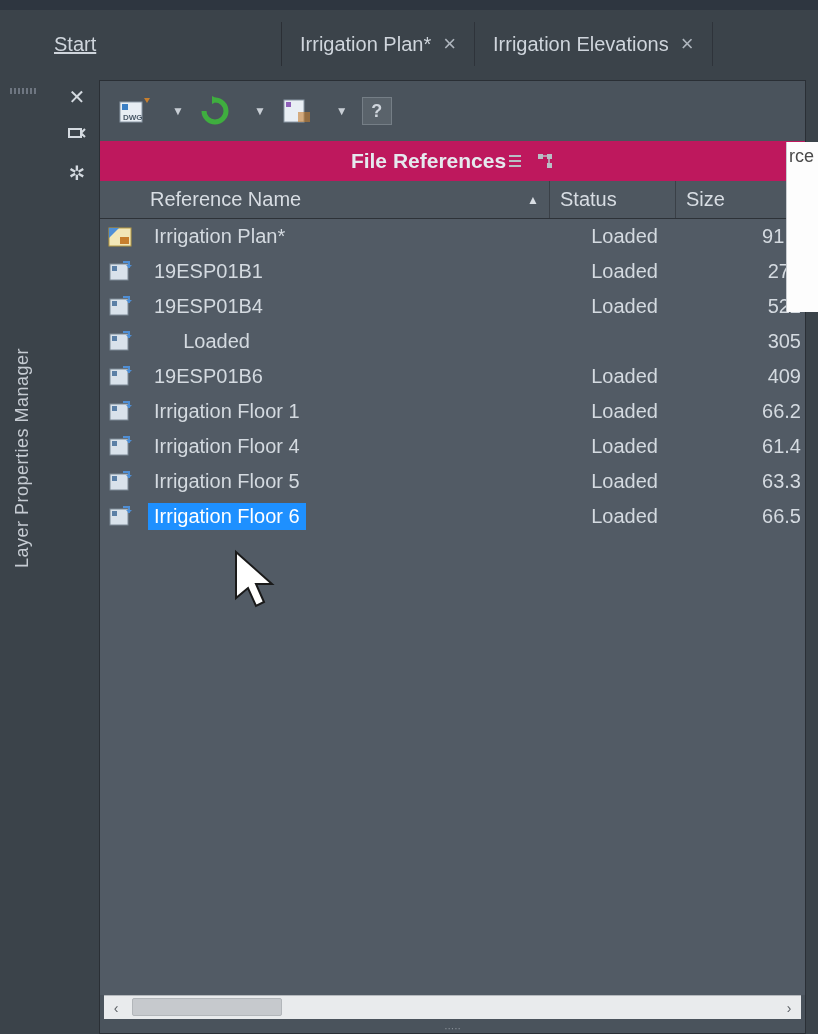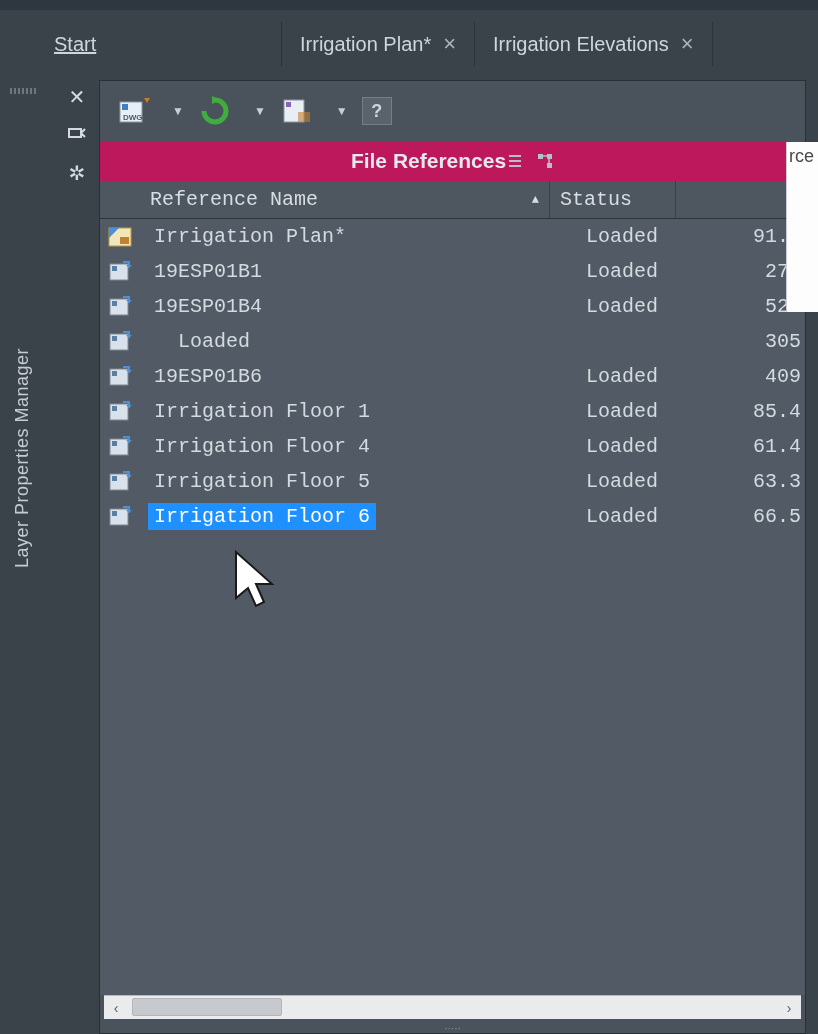--- a/index.html
+++ b/index.html
@@ -186,21 +186,20 @@
     cursor: pointer;
   }
 
   
   .table-wrap {
     flex: 1;
     overflow: hidden;
     display: flex;
     flex-direction: column;
     background: #0f172a;
-    font-family: Liberation Mono, monospace;
   }
   .thead {
     display: flex;
     background: #4e5760;
     border-bottom: 1px solid #2d3238;
     height: 38px;
     align-items: center;
   }
   .th {
     color: #d8dde3;
@@ -406,20 +405,23 @@
       <div class="table-wrap">
         <div class="thead">
           <div class="th icon-col"></div>
           <div class="th name-col">
             <span>Reference Name</span>
             <span class="sort-arrow">▲</span>
           </div>
           <div class="th status-col">
             <span>Status</span>
           </div>
+          <div class="th size-col">
+            <span>Size</span>
+          </div>
         </div>
         <div class="tbody" id="tbody">
             <div class="row">
               <div class="cell icon-col">
                 <span class="ref-icon"><svg viewBox="0 0 28 24" width="28" height="24">
                     <rect x="2" y="3" width="22" height="18" fill="#f2e7b8" stroke="#b79b45"></rect>
                     <polygon points="2,3 12,3 2,13" fill="#4f8fd6"></polygon>
                     <rect x="13" y="12" width="9" height="7" fill="#c77f2e"></rect>
                   </svg></span>
               </div>
@@ -482,21 +484,21 @@
               <div class="cell icon-col">
                 <span class="ref-icon"><svg viewBox="0 0 28 24" width="28" height="24">
                     <rect x="3" y="4" width="18" height="16" fill="#d9e2eb" stroke="#7d8a96"></rect>
                     <rect x="5" y="6" width="5" height="5" fill="#5a7fa6"></rect>
                     <path d="M16 2 L22 2 L22 8" stroke="#4f8fd6" stroke-width="2" fill="none"></path>
                     <polygon points="22,8 19,5 25,5" fill="#4f8fd6"></polygon>
                   </svg></span>
               </div>
               <div class="cell name-col"><span class="name-inner">Irrigation Floor 1</span></div>
               <div class="cell status-col">Loaded</div>
-              <div class="cell size-col">85.4</div>
+              <div class="cell size-col">66.2</div>
             </div>
             <div class="row">
               <div class="cell icon-col">
                 <span class="ref-icon"><svg viewBox="0 0 28 24" width="28" height="24">
                     <rect x="3" y="4" width="18" height="16" fill="#d9e2eb" stroke="#7d8a96"></rect>
                     <rect x="5" y="6" width="5" height="5" fill="#5a7fa6"></rect>
                     <path d="M16 2 L22 2 L22 8" stroke="#4f8fd6" stroke-width="2" fill="none"></path>
                     <polygon points="22,8 19,5 25,5" fill="#4f8fd6"></polygon>
                   </svg></span>
               </div>

